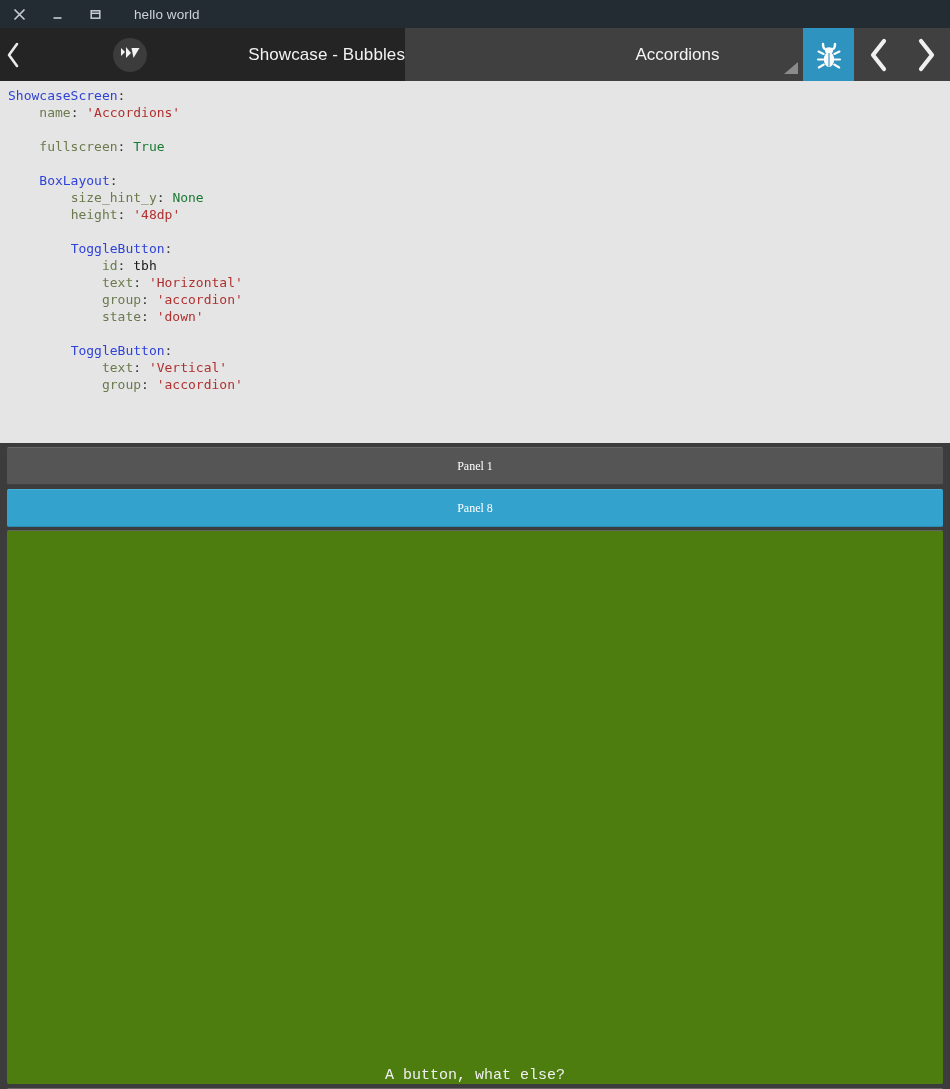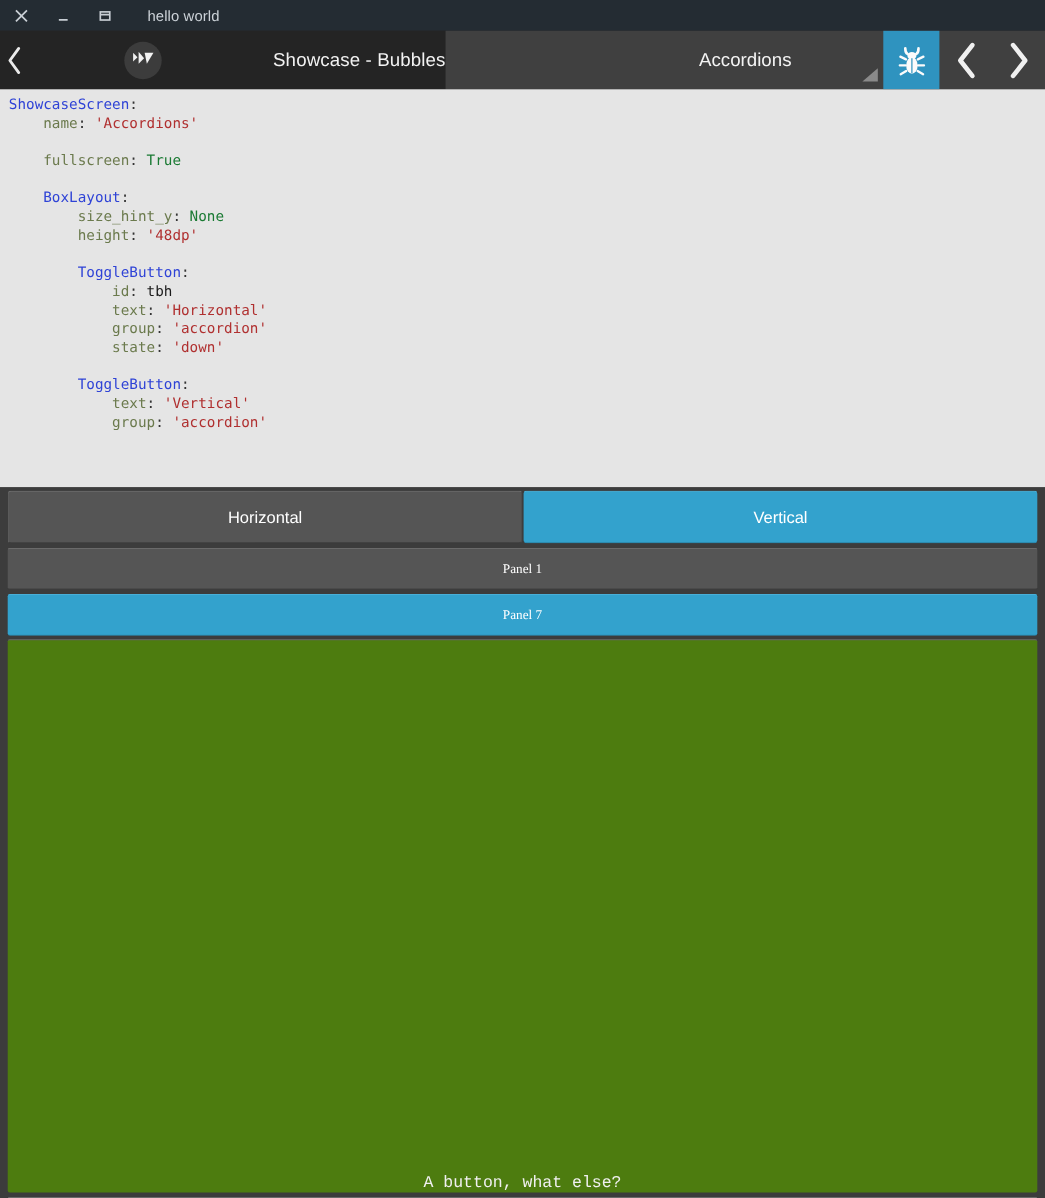--- a/index.html
+++ b/index.html
@@ -262,28 +262,24 @@
     </div>
   </div>
 </div>
 
 <div id="codepane">
   <div id="code"><div><span class="k-cls">ShowcaseScreen</span><span class="k-pun">:</span></div><div><span>    </span><span class="k-prop">name</span><span class="k-pun">: </span><span class="k-str">'Accordions'</span></div><div>&nbsp;</div><div><span>    </span><span class="k-prop">fullscreen</span><span class="k-pun">: </span><span class="k-kw">True</span></div><div>&nbsp;</div><div><span>    </span><span class="k-cls">BoxLayout</span><span class="k-pun">:</span></div><div><span>        </span><span class="k-prop">size_hint_y</span><span class="k-pun">: </span><span class="k-kw">None</span></div><div><span>        </span><span class="k-prop">height</span><span class="k-pun">: </span><span class="k-str">'48dp'</span></div><div>&nbsp;</div><div><span>        </span><span class="k-cls">ToggleButton</span><span class="k-pun">:</span></div><div><span>            </span><span class="k-prop">id</span><span class="k-pun">: </span><span class="k-pln">tbh</span></div><div><span>            </span><span class="k-prop">text</span><span class="k-pun">: </span><span class="k-str">'Horizontal'</span></div><div><span>            </span><span class="k-prop">group</span><span class="k-pun">: </span><span class="k-str">'accordion'</span></div><div><span>            </span><span class="k-prop">state</span><span class="k-pun">: </span><span class="k-str">'down'</span></div><div>&nbsp;</div><div><span>        </span><span class="k-cls">ToggleButton</span><span class="k-pun">:</span></div><div><span>            </span><span class="k-prop">text</span><span class="k-pun">: </span><span class="k-str">'Vertical'</span></div><div><span>            </span><span class="k-prop">group</span><span class="k-pun">: </span><span class="k-str">'accordion'</span></div></div>
 </div>
 
 <div id="body">
 
-  <div id="togglerow">
-    <div id="tgl-h" class="tgl normal">Horizontal</div>
-    <div id="tgl-v" class="tgl down">Vertical</div>
-  </div>
 
   <div class="acc-header collapsed">Panel 1</div>
 
-  <div class="acc-header expanded">Panel 7</div>
+  <div class="acc-header expanded">Panel 8</div>
 
   <div id="acc-content">
     <div id="acc-content-label">A button, what else?</div>
   </div>
 
   <div id="panel3" class="acc-header collapsed">Panel 3</div>
 
   <div id="bottom-strip"></div>
 </div>
 

